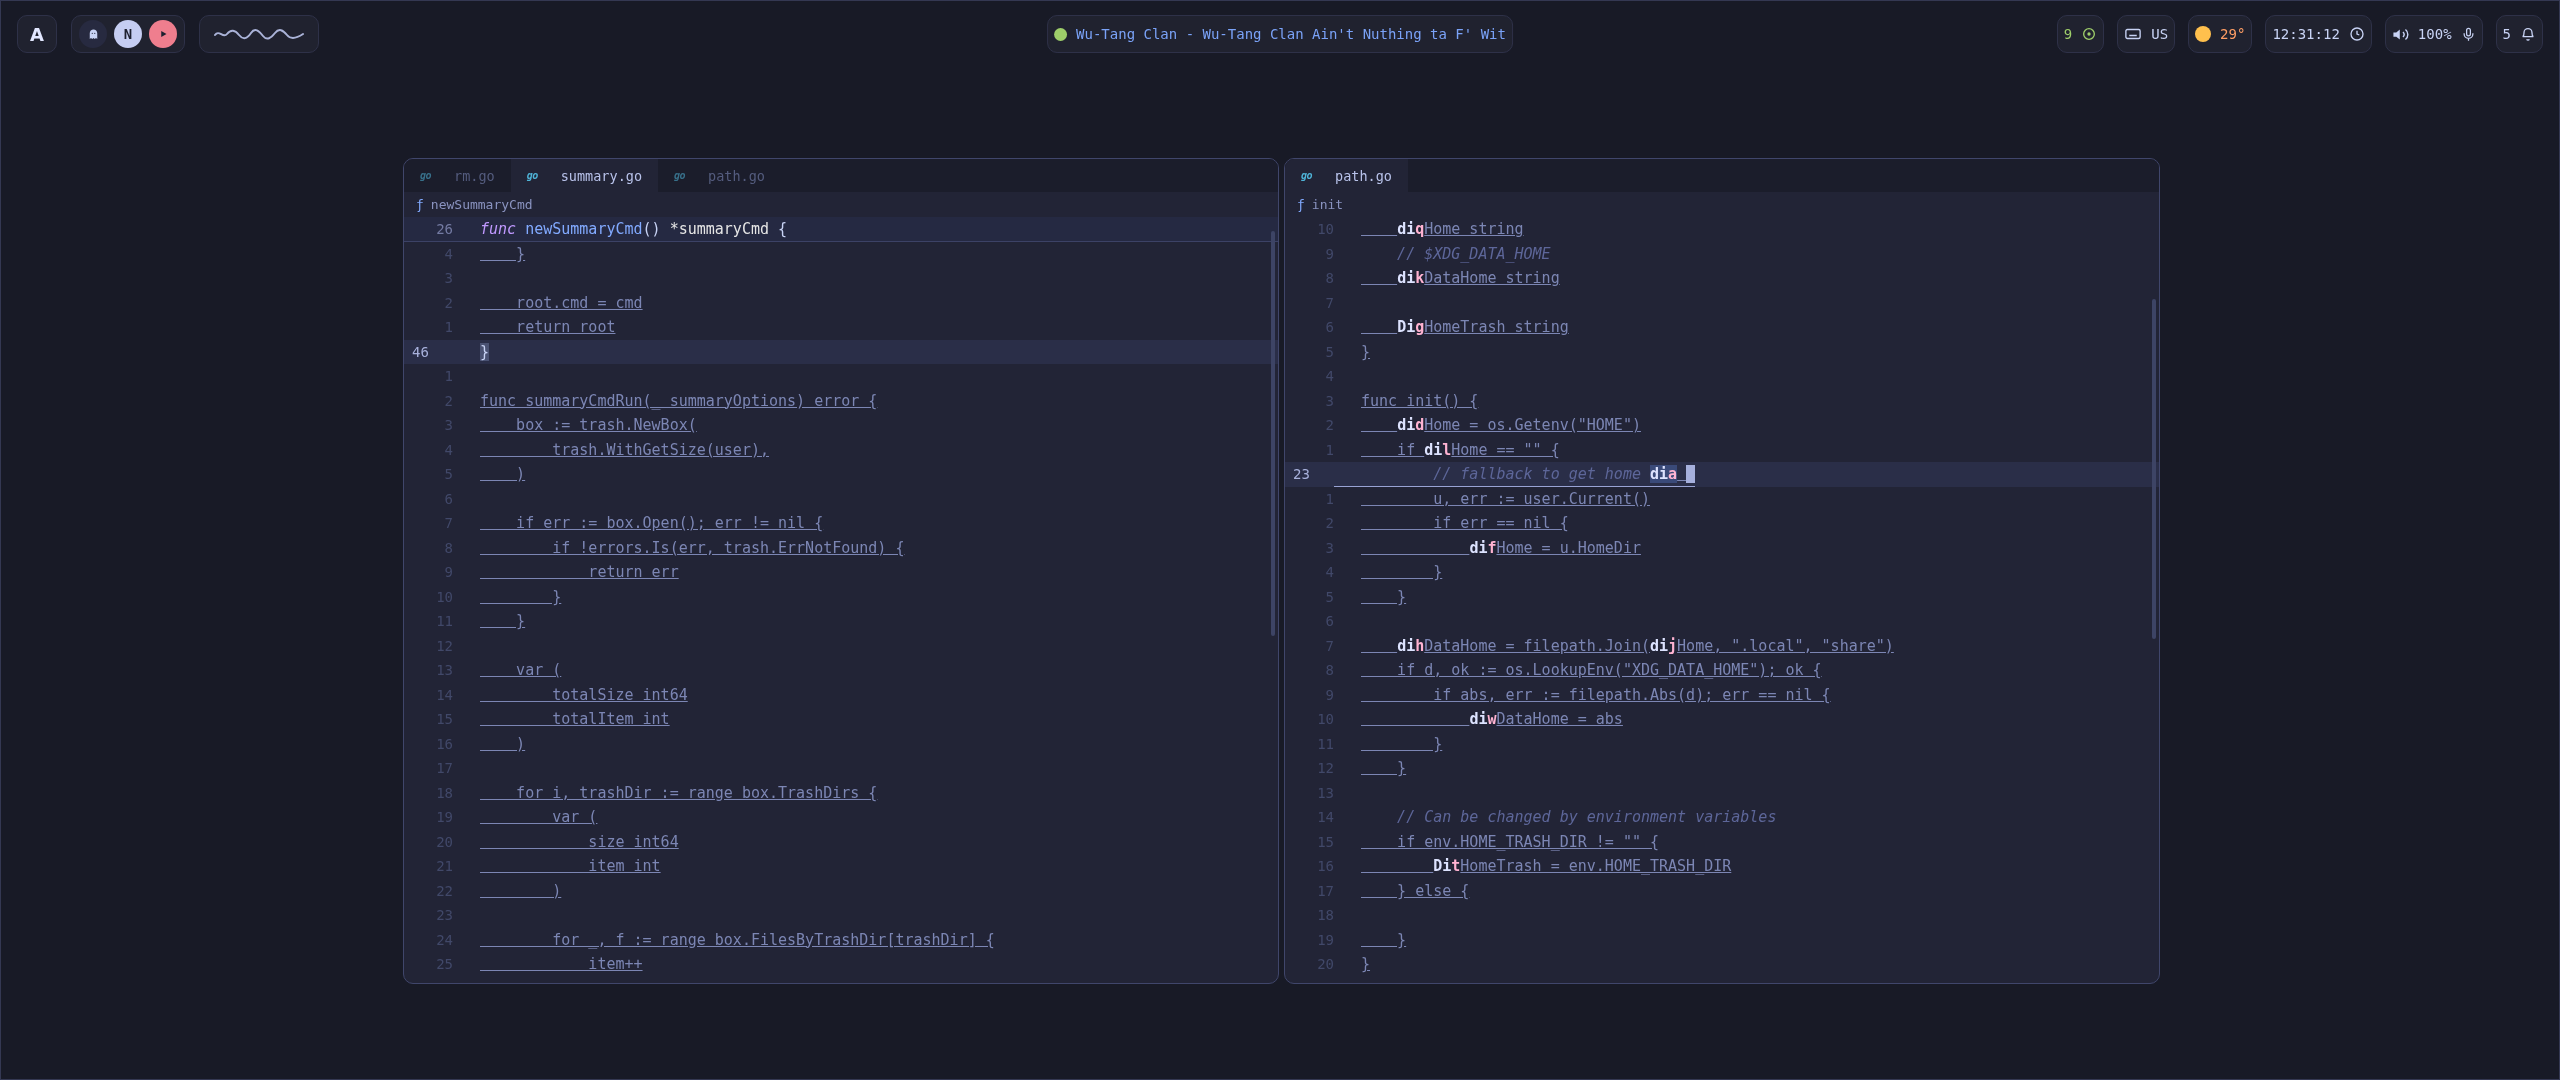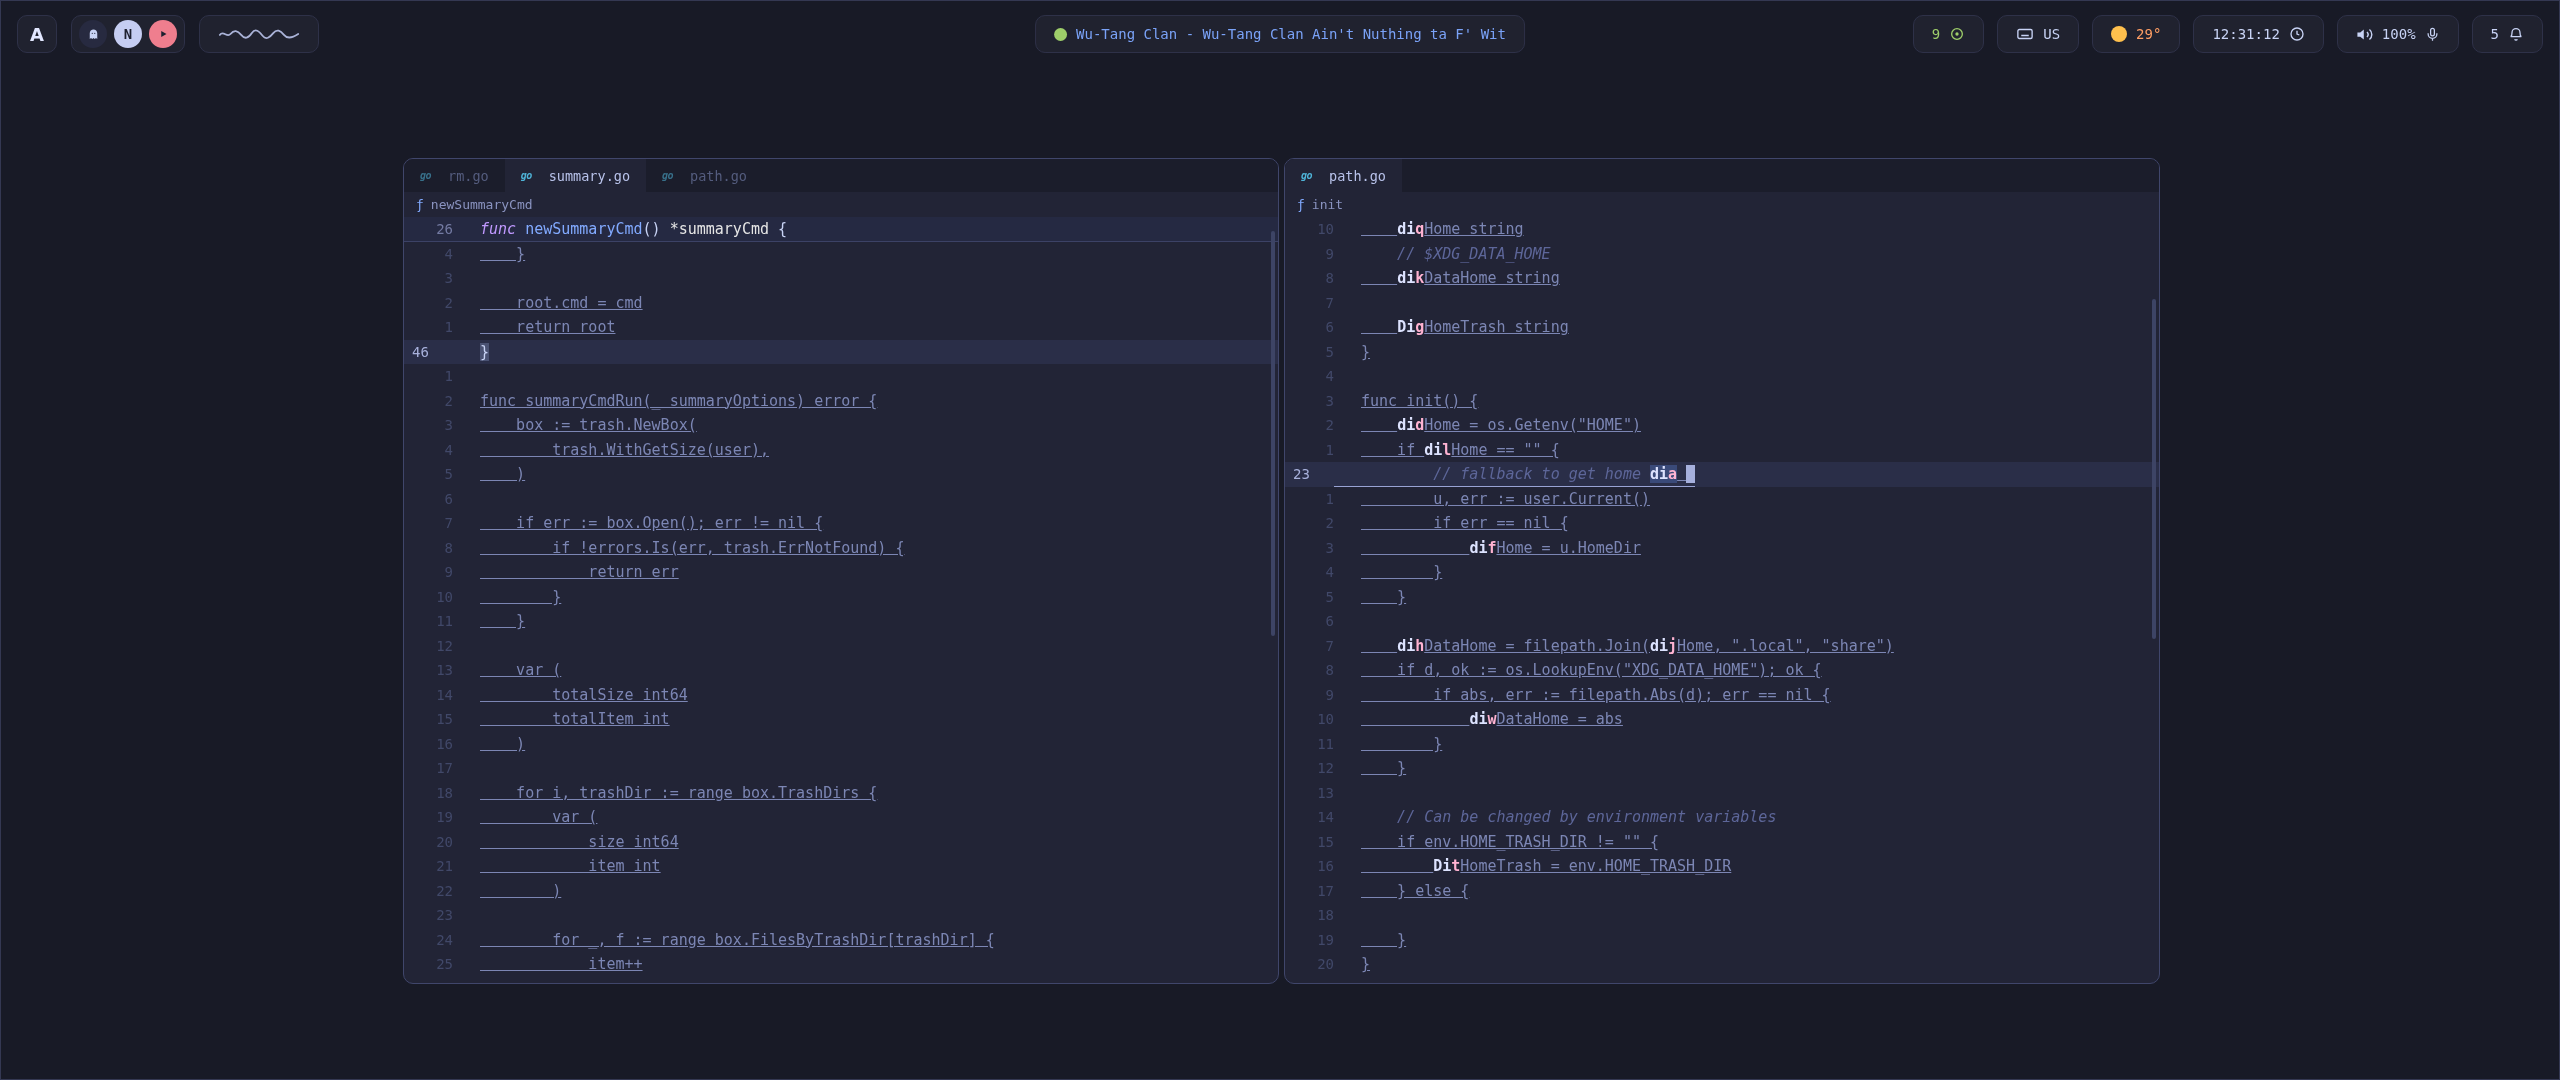--- a/index.html
+++ b/index.html
@@ -3,42 +3,42 @@
 <meta charset="utf-8">
 <style>
   * { margin:0; padding:0; box-sizing:border-box; }
   html,body { width:2560px; height:1080px; overflow:hidden; background:#14151f; }
   .screen { position:relative; width:2560px; height:1080px; background:#181a26; border:1px solid #343852; font-family:"DejaVu Sans Mono","Liberation Mono",monospace; }
 
   
   .topbar { position:absolute; top:0; left:0; right:0; height:66px; display:flex; align-items:center; padding:0 16px; }
   .lgroup { display:flex; align-items:center; gap:14px; }
   .rgroup { margin-left:auto; display:flex; align-items:center; gap:13px; }
-  .pill { display:flex; align-items:center; gap:9px; background:#20222f; border:1px solid #2e3148; border-radius:10px; height:38px; padding:0 18px; font-size:14px; color:#c8d3f5; white-space:nowrap; }
+  .pill { display:flex; align-items:center; gap:9px; background:#20222f; border:1px solid #2e3148; border-radius:10px; height:38px; padding:0 6px; font-size:14px; color:#c8d3f5; white-space:nowrap; }
   .pill.square { width:40px; justify-content:center; padding:0; font-size:18px; font-weight:bold; color:#e2e7ff; font-family:"DejaVu Sans",sans-serif; }
   .pill.ws-pill { padding:0 7px; gap:7px; }
   .ws { width:28px; height:28px; border-radius:50%; display:flex; align-items:center; justify-content:center; }
   .ws-browser { background:#272a40; }
   .ws-editor { background:#c5cdf2; color:#1e2030; font-weight:700; font-size:14px; }
   .ws-music { background:#ef7e8e; }
   .redacted { width:120px; justify-content:center; }
   .center-pill { position:absolute; left:50%; top:14px; transform:translateX(-50%); }
   .music-dot { width:13px; height:13px; border-radius:50%; background:#9ece6a; flex:0 0 auto; }
   .music-title { color:#7aa2f7; font-size:14px; }
   .green-txt { color:#9ece6a; }
   .orange-txt { color:#ff9e64; }
   .sun-dot { width:16px; height:16px; border-radius:50%; background:#ffc04d; }
   .icon-svg { display:block; }
 
   
   .window { position:absolute; top:157px; width:876px; height:826px; background:#222436; border:1px solid #40466b; border-radius:10px; overflow:hidden; }
   .window.left { left:402px; }
   .window.right { left:1283px; }
   .tabline { height:33px; background:#1b1d2b; display:flex; align-items:stretch; }
-  .tab { display:flex; align-items:center; gap:17px; padding:0 16px; font-size:13.5px; color:#545c7e; cursor:default; }
+  .tab { display:flex; align-items:center; gap:23px; padding:0 16px; font-size:13.5px; color:#545c7e; cursor:default; }
   .tab.active { background:#222436; color:#b8c2ea; }
   .go-icon { font:italic 700 10px "DejaVu Sans Mono",monospace; color:#4fb4d8; letter-spacing:-0.5px; }
   .tab:not(.active) .go-icon { opacity:.55; }
   .winbar { height:25px; display:flex; align-items:center; gap:7px; padding-left:12px; font-size:13px; color:#8a93c0; }
   .crumb-icon { color:#82aaff; font-size:13px; }
 
   .code-area { font-size:15px; line-height:24.5px; }
   .line { display:flex; height:24.5px; }
   .line .ln { flex:0 0 49px; text-align:right; color:#414869; font-size:14px; }
   .line .code { white-space:pre; padding-left:27px; }

